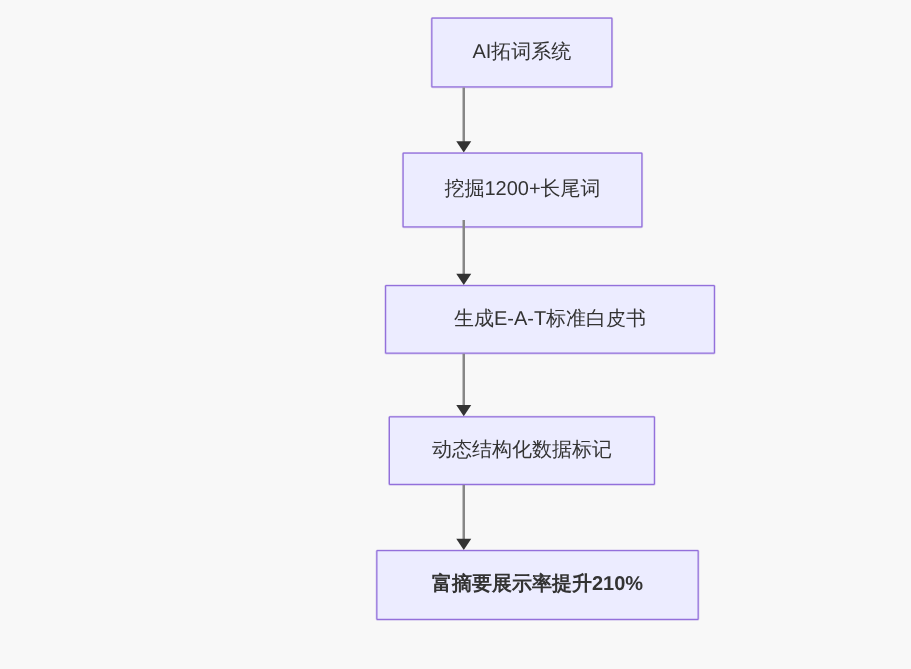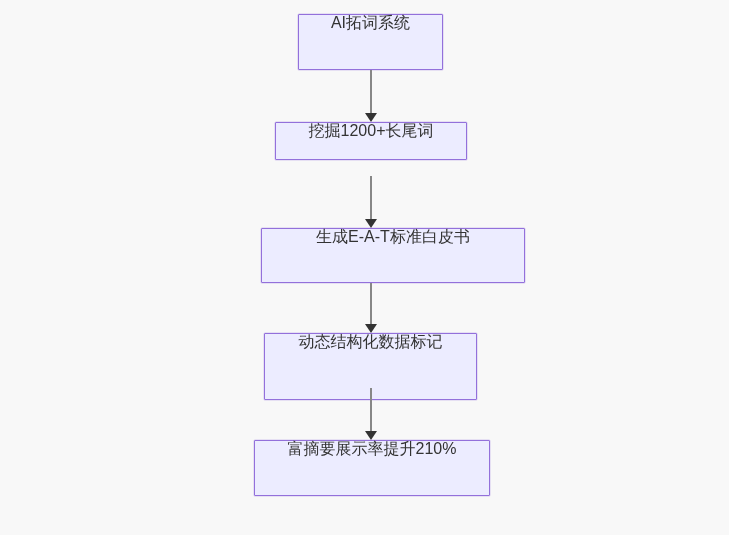--- a/index.html
+++ b/index.html
@@ -14,34 +14,36 @@
     width: 729px; height: 535px;
     background: #f8f8f8;
   }
 
   .node {
     position: absolute;
     background: #ECECFF;
     border: 1px solid #9370DB;
     border-radius: 1px;
     display: flex;
+    align-items: center;
     justify-content: center;
     color: #333333;
     font-size: 16px;
     line-height: 1;
     text-align: center;
     box-shadow: 0 0 0 0.5px rgba(147,112,219,0.35);
+    margin-left: 47px;
   }
 
   
   .n0 { left: 298px; top: 14px;  width: 145px; height: 56px; }
-  .n1 { left: 275px; top: 122px; width: 192px; height: 38px; }
+  .n1 { left: 275px; top: 122px; width: 192px; height: 60px; }
   .n2 { left: 261px; top: 228px; width: 264px; height: 55px; }
-  .n3 { left: 264px; top: 333px; width: 213px; height: 67px; }
-  .n4 { left: 254px; top: 440px; width: 236px; height: 56px; }
+  .n3 { left: 264px; top: 333px; width: 213px; height: 55px; }
+  .n4 { left: 254px; top: 440px; width: 258px; height: 56px; font-weight: bold; }
 
   .edge-line {
     position: absolute;
     left: 370px;
     width: 2px;
     background: #878787;
   }
   .e0 { top: 70px;  height: 44px; }
   .e1 { top: 176px; height: 44px; }
   .e2 { top: 283px; height: 42px; }

